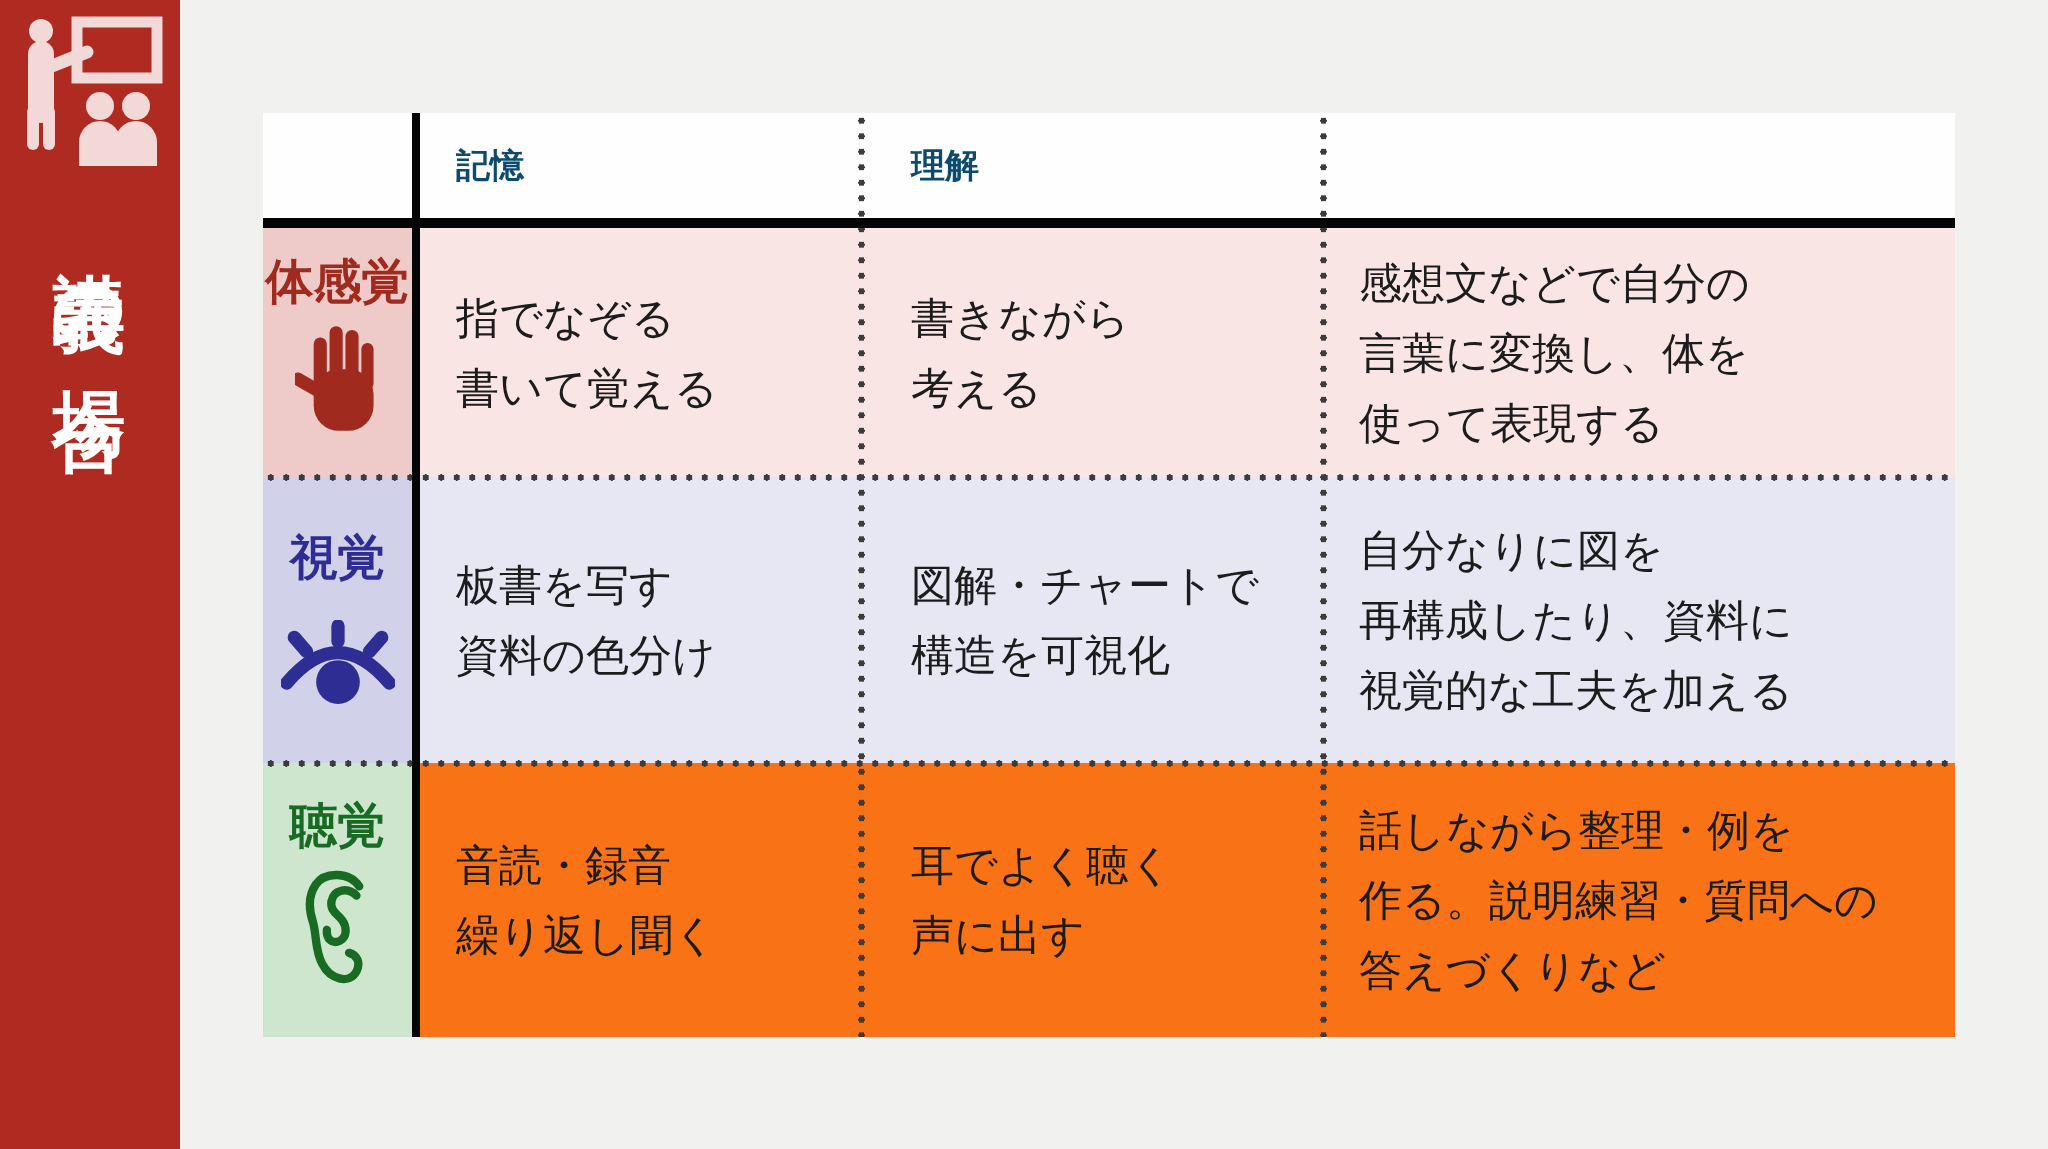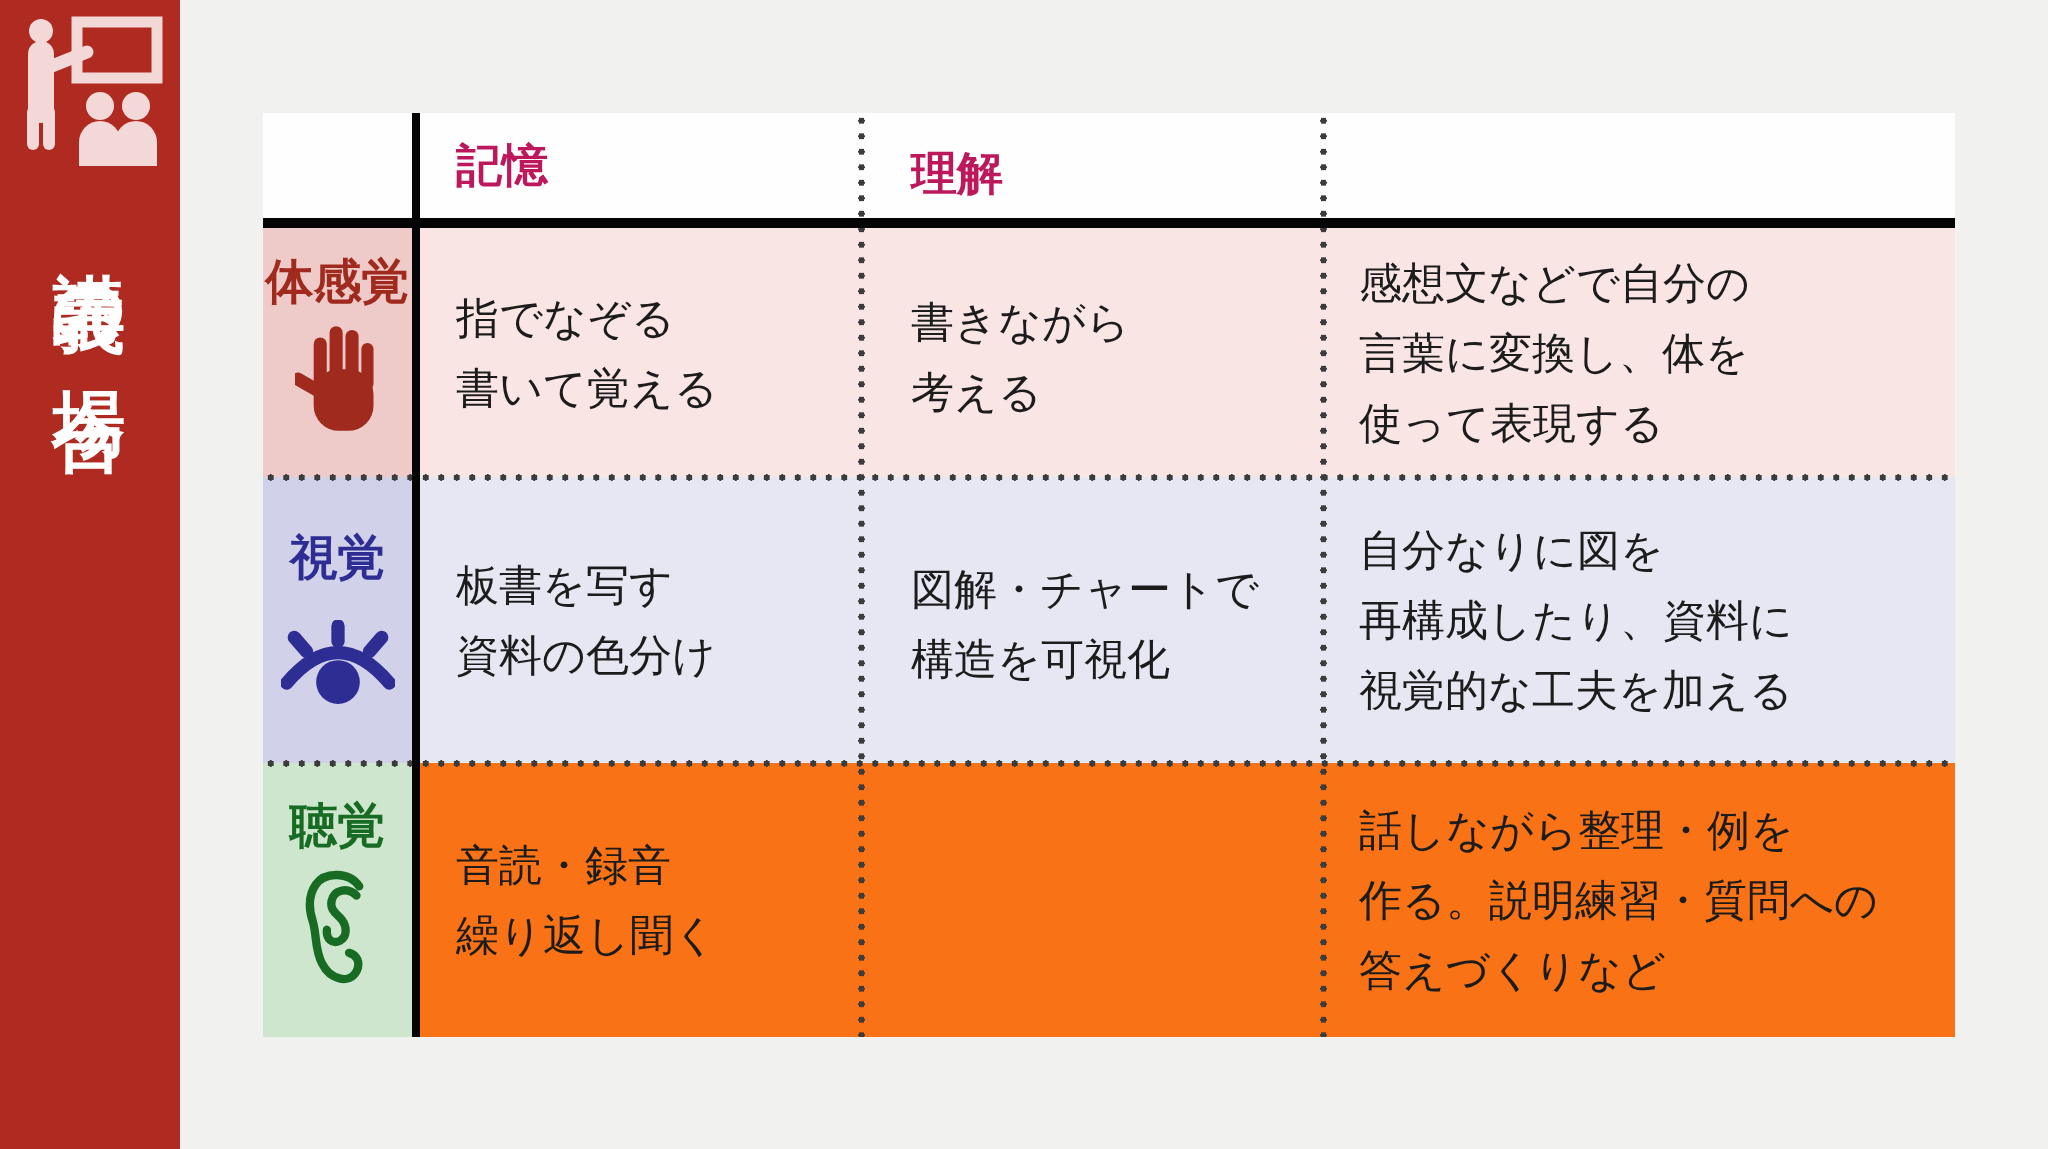--- a/index.html
+++ b/index.html
@@ -22,21 +22,21 @@
     font-size:72px; font-weight:700; letter-spacing:12px;
     color:#ffffff; line-height:1;
   }
 
   
   .matrix { position:absolute; left:263px; top:113px; width:1692px; height:924px; }
 
   .header-bg { position:absolute; left:0; top:0; width:1692px; height:105px; background:#fefefe; }
   .hcell {
     position:absolute; top:0; height:105px; display:flex; align-items:center;
-    font-size:46px; font-weight:700; color:#be185d;
+    font-size:34px; font-weight:700; color:#0c4a6e;
   }
 
   .row { position:absolute; left:0; width:1692px; }
   .row-0 { top:115px; height:249px; background:#f9e5e3; }
   .row-1 { top:364px; height:286px; background:#e7e7f4; }
   .row-2 { top:650px; height:274px; background:#f97316; }
 
   .label-cell {
     position:absolute; left:0; top:0; bottom:0; width:149px;
     display:flex; flex-direction:column; align-items:center; justify-content:center;
@@ -49,21 +49,21 @@
   .row-label { font-size:48px; font-weight:700; line-height:1.1; }
   .row-0 .row-label { color:#9f2a1d; }
   .row-1 .row-label { color:#2d2d93; }
   .row-2 .row-label { color:#186b22; }
 
   .cell {
     position:absolute; top:0; bottom:0; display:flex; align-items:center;
     font-size:43px; line-height:70px; color:#1c1c1c; white-space:pre-line;
   }
   .c0 { left:157px;  width:438px; padding-left:36px; }
-  .c1 { left:602px;  width:455px; padding-left:46px;margin-top:8px; }
+  .c1 { left:602px;  width:455px; padding-left:46px; }
   .c2 { left:1064px; width:628px; padding-left:32px; }
   .hcell.c0 { padding-left:36px; }
   .hcell.c1 { padding-left:46px; }
   .hcell.c2 { padding-left:36px; }
 
   
   .vline-black { position:absolute; left:149px; top:0; width:8px; height:924px; background:#050505; z-index:6; }
   .hline-black { position:absolute; left:0; top:105px; width:1692px; height:10px; background:#050505; z-index:6; }
   .vdots {
     position:absolute; top:0; height:924px; width:7px; z-index:5;
@@ -161,20 +161,22 @@
         <div class="row-label">聴覚</div>
         <svg width="74" height="134" viewBox="0 0 80 145">
           <g fill="none" stroke-width="9" stroke-linecap="round" stroke="#186b22">
             <path d="M 63 22 C 52 6, 26 6, 16 20 C 7 33, 9 49, 13 61 C 17 75, 15 92, 23 106 C 31 122, 52 129, 60 114 C 65 104, 60 96, 52 94"></path>
             <path d="M 60 32 C 50 22, 35 26, 33 38 C 31 48, 39 52, 44 58 C 50 66, 50 77, 42 81 C 34 85, 27 79, 28 69"></path>
           </g>
         </svg>
       </div>
       <div class="cell c0">音読・録音
 繰り返し聞く</div>
+      <div class="cell c1">耳でよく聴く
+声に出す</div>
       <div class="cell c2">話しながら整理・例を
 作る。説明練習・質問への
 答えづくりなど</div>
     </div>
 
     <div class="vline-black"></div>
     <div class="hline-black"></div>
     <div class="vdots vdots-1"></div>
     <div class="vdots vdots-2"></div>
     <div class="hdots hdots-1"></div>

